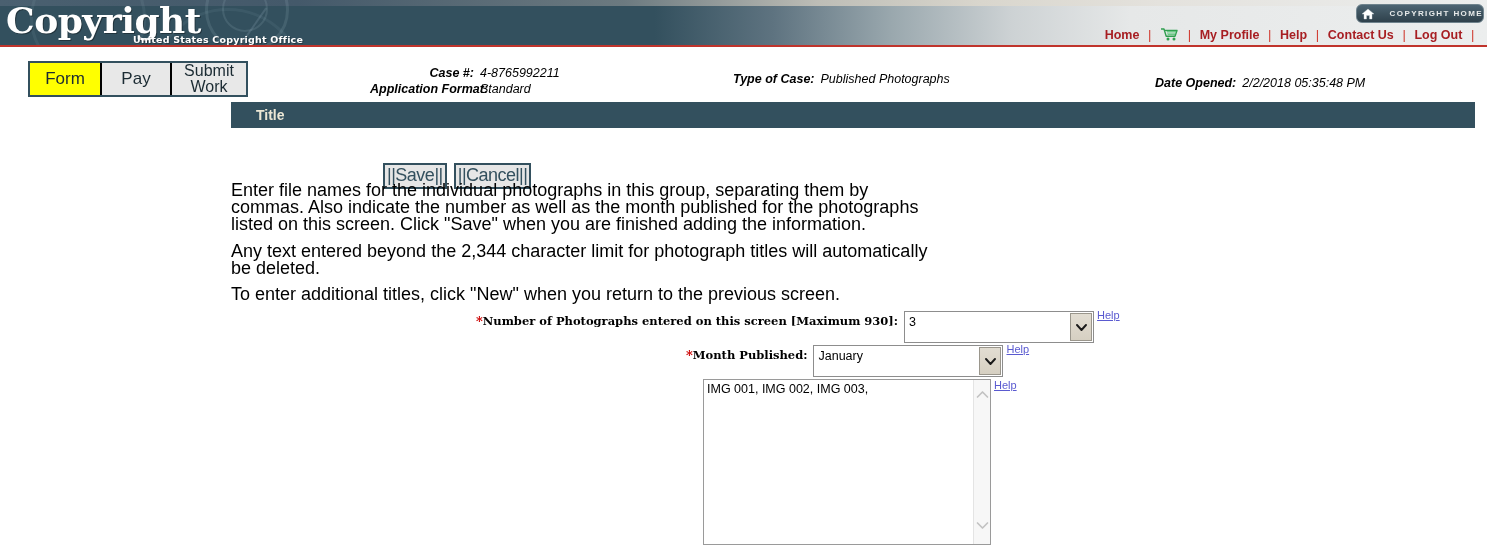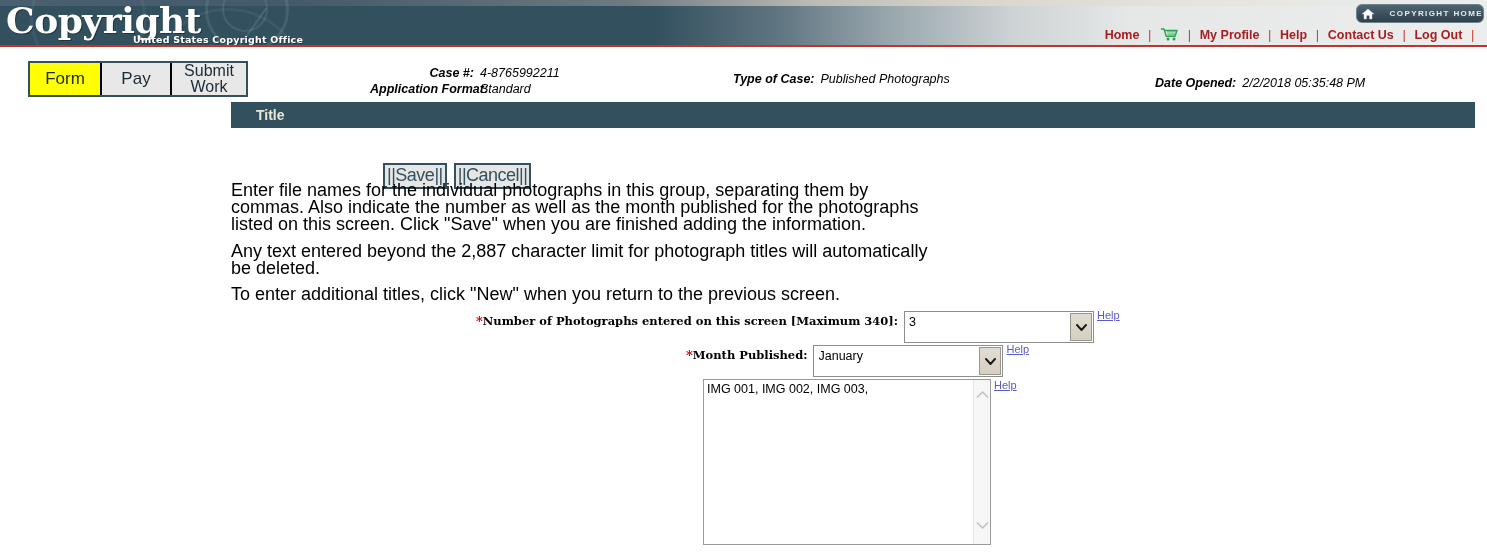--- a/index.html
+++ b/index.html
@@ -431,29 +431,29 @@
   <span id="title-bar-label">Title</span>
 </div>
 
 <div id="action-buttons">
   <button class="act-btn">||Save||</button>
   <button class="act-btn">||Cancel||</button>
 </div>
 
 <div id="instructions">
   <p>Enter file names for the individual photographs in this group, separating them by commas. Also indicate the number as well as the month published for the photographs listed on this screen. Click "Save" when you are finished adding the information.</p>
-  <p>Any text entered beyond the 2,887 character limit for photograph titles will automatically be deleted.</p>
+  <p>Any text entered beyond the 2,344 character limit for photograph titles will automatically be deleted.</p>
   <p>To enter additional titles, click "New" when you return to the previous screen.</p>
 </div>
 
 <div id="form-area">
 
   <div class="field-row" style="left:476px; top:0px;">
     <div class="field-label">
-      <span class="req-star">*</span><span>Number of Photographs entered on this screen [Maximum 340]:</span>
+      <span class="req-star">*</span><span>Number of Photographs entered on this screen [Maximum 930]:</span>
     </div>
     <div class="select-wrap">
       <span class="select-value">3</span>
       <span class="select-arrow-btn">
         <svg class="chev" viewBox="0 0 11 7">
           <path d="M1 1 L5.5 6 L10 1" fill="none" stroke="#1a1a1a" stroke-width="1.9" stroke-linecap="round" stroke-linejoin="round"></path>
         </svg>
       </span>
     </div>
     <a class="help-link" href="#">Help</a>

